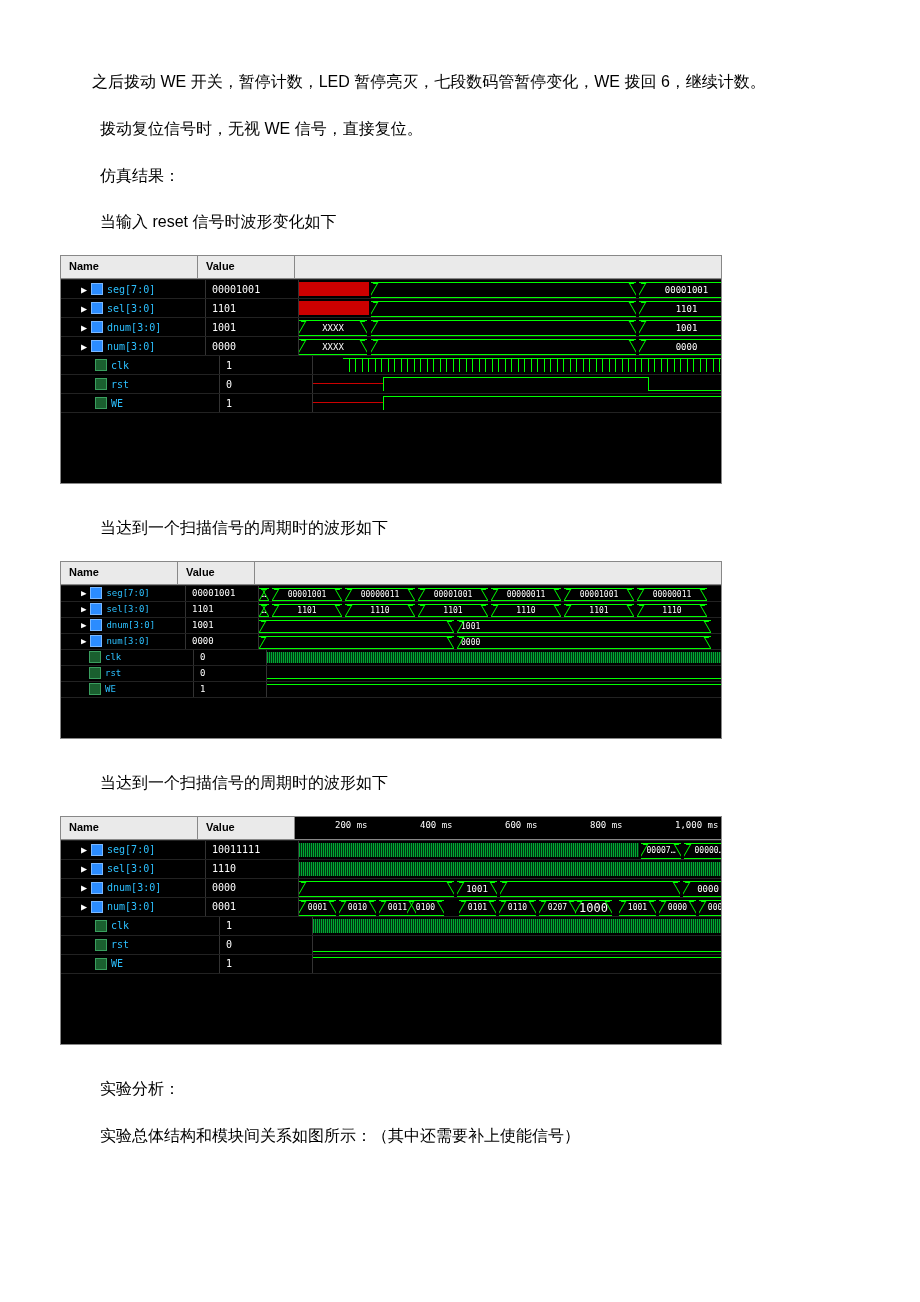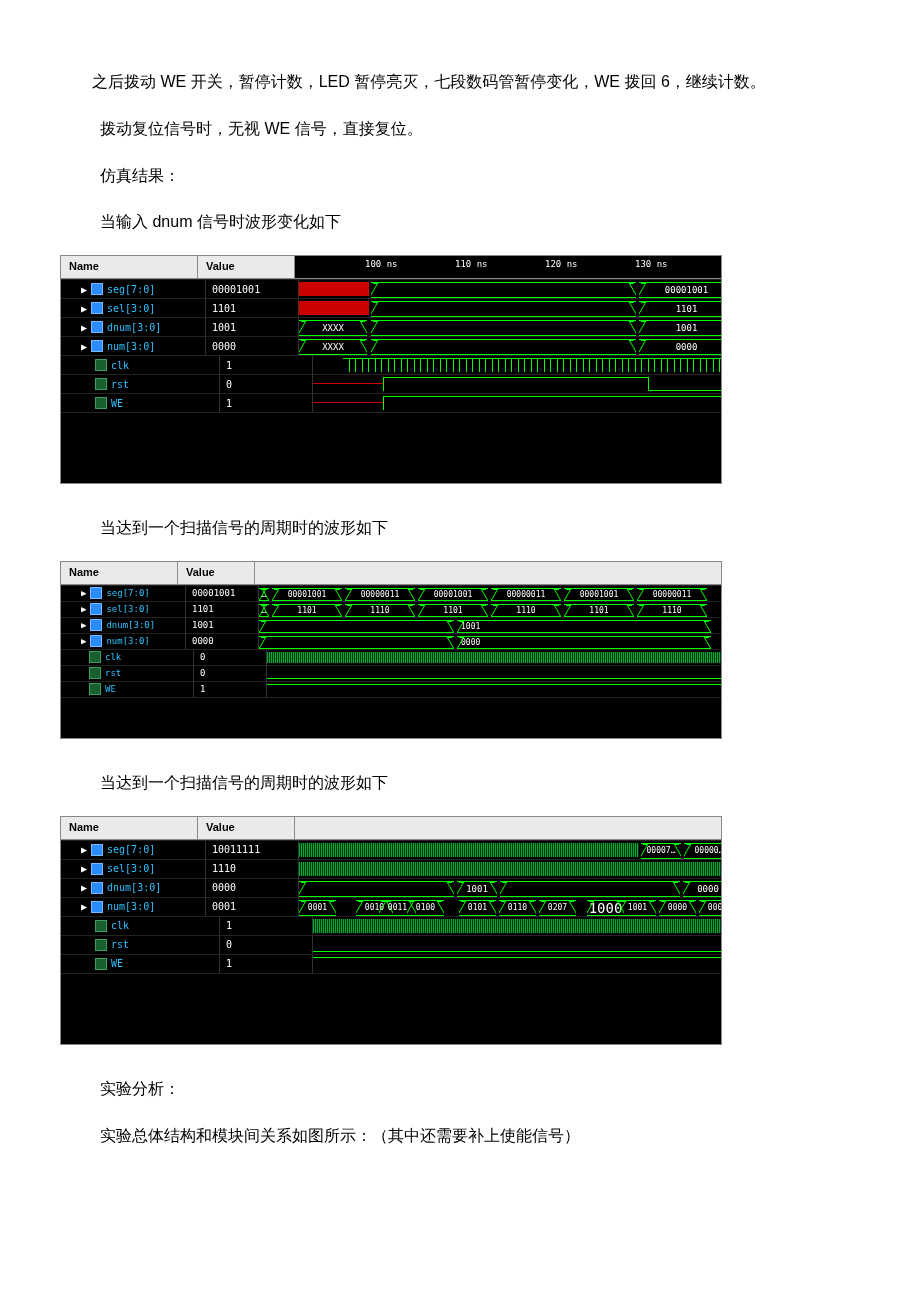--- a/index.html
+++ b/index.html
@@ -214,33 +214,26 @@
     bottom: 2px;
     background: repeating-linear-gradient(90deg, #0a3 0, #0a3 1px, #031 1px, #031 2px);
   }
 </style>
 </head>
 <body>
 
 <div class="para-first">之后拨动 WE 开关，暂停计数，LED 暂停亮灭，七段数码管暂停变化，WE 拨回 6，继续计数。</div>
 <div class="para">拨动复位信号时，无视 WE 信号，直接复位。</div>
 <div class="para">仿真结果：</div>
-<div class="para">当输入 dnum 信号时波形变化如下</div>
+<div class="para">当输入 reset 信号时波形变化如下</div>
 
 <div class="wave-viewer">
   <div class="wave-header">
     <div class="name-col">Name</div>
     <div class="value-col">Value</div>
-    <div class="ruler">
-      <span class="ruler-tick" style="left:70px">100 ns</span>
-      <span class="ruler-tick" style="left:160px">110 ns</span>
-      <span class="ruler-tick" style="left:250px">120 ns</span>
-      <span class="ruler-tick" style="left:340px">130 ns</span>
-      <span class="ruler-tick" style="left:430px">140 ns</span>
-    </div>
   </div>
   <div class="wave-body">
     <div class="wave-row">
       <div class="sname">
           <span class="arrow">▶</span>
           <span class="busicon"></span>
           <span>seg[7:0]</span>
         </div>
       <div class="svalue">00001001</div>
       <div class="swave">
@@ -427,20 +420,27 @@
     <div class="wave-extra short"></div>
   </div>
 </div>
 
 <div class="para">当达到一个扫描信号的周期时的波形如下</div>
 
 <div class="wave-viewer">
   <div class="wave-header">
     <div class="name-col">Name</div>
     <div class="value-col">Value</div>
+    <div class="ruler">
+      <span class="ruler-tick" style="left:40px">200 ms</span>
+      <span class="ruler-tick" style="left:125px">400 ms</span>
+      <span class="ruler-tick" style="left:210px">600 ms</span>
+      <span class="ruler-tick" style="left:295px">800 ms</span>
+      <span class="ruler-tick" style="left:380px">1,000 ms</span>
+    </div>
   </div>
   <div class="wave-body">
     <div class="wave-row">
       <div class="sname">
           <span class="arrow">▶</span>
           <span class="busicon"></span>
           <span>seg[7:0]</span>
         </div>
       <div class="svalue">10011111</div>
       <div class="swave">
@@ -476,27 +476,27 @@
     </div>
     <div class="wave-row">
       <div class="sname">
           <span class="arrow">▶</span>
           <span class="busicon"></span>
           <span>num[3:0]</span>
         </div>
       <div class="svalue">0001</div>
       <div class="swave" id="num-wave-3">
           <div class="bus-seg" style="left: 0px; width: 37px; font-size: 8px;">0001</div>
-          <div class="bus-seg" style="left: 57px; width: 37px; font-size: 8px;">0010</div>
+          <div class="bus-seg" style="left: 40px; width: 37px; font-size: 8px;">0010</div>
           <div class="bus-seg" style="left: 80px; width: 37px; font-size: 8px;">0011</div>
           <div class="bus-seg" style="left: 108px; width: 37px; font-size: 8px;">0100</div>
           <div class="bus-seg" style="left: 160px; width: 37px; font-size: 8px;">0101</div>
           <div class="bus-seg" style="left: 200px; width: 37px; font-size: 8px;">0110</div>
           <div class="bus-seg" style="left: 240px; width: 37px; font-size: 8px;">0207</div>
-          <div class="bus-seg" style="left: 288px; width: 37px; font-size: 14px;">1000</div>
+          <div class="bus-seg" style="left: 276px; width: 37px; font-size: 12px;">1000</div>
           <div class="bus-seg" style="left: 320px; width: 37px; font-size: 8px;">1001</div>
           <div class="bus-seg" style="left: 360px; width: 37px; font-size: 8px;">0000</div>
           <div class="bus-seg" style="left: 400px; width: 37px; font-size: 8px;">0001</div>
         </div>
     </div>
     <div class="wave-row">
       <div class="sname" style="padding-left:34px">
           <span class="wireicon"></span>
           <span>clk</span>
         </div>

